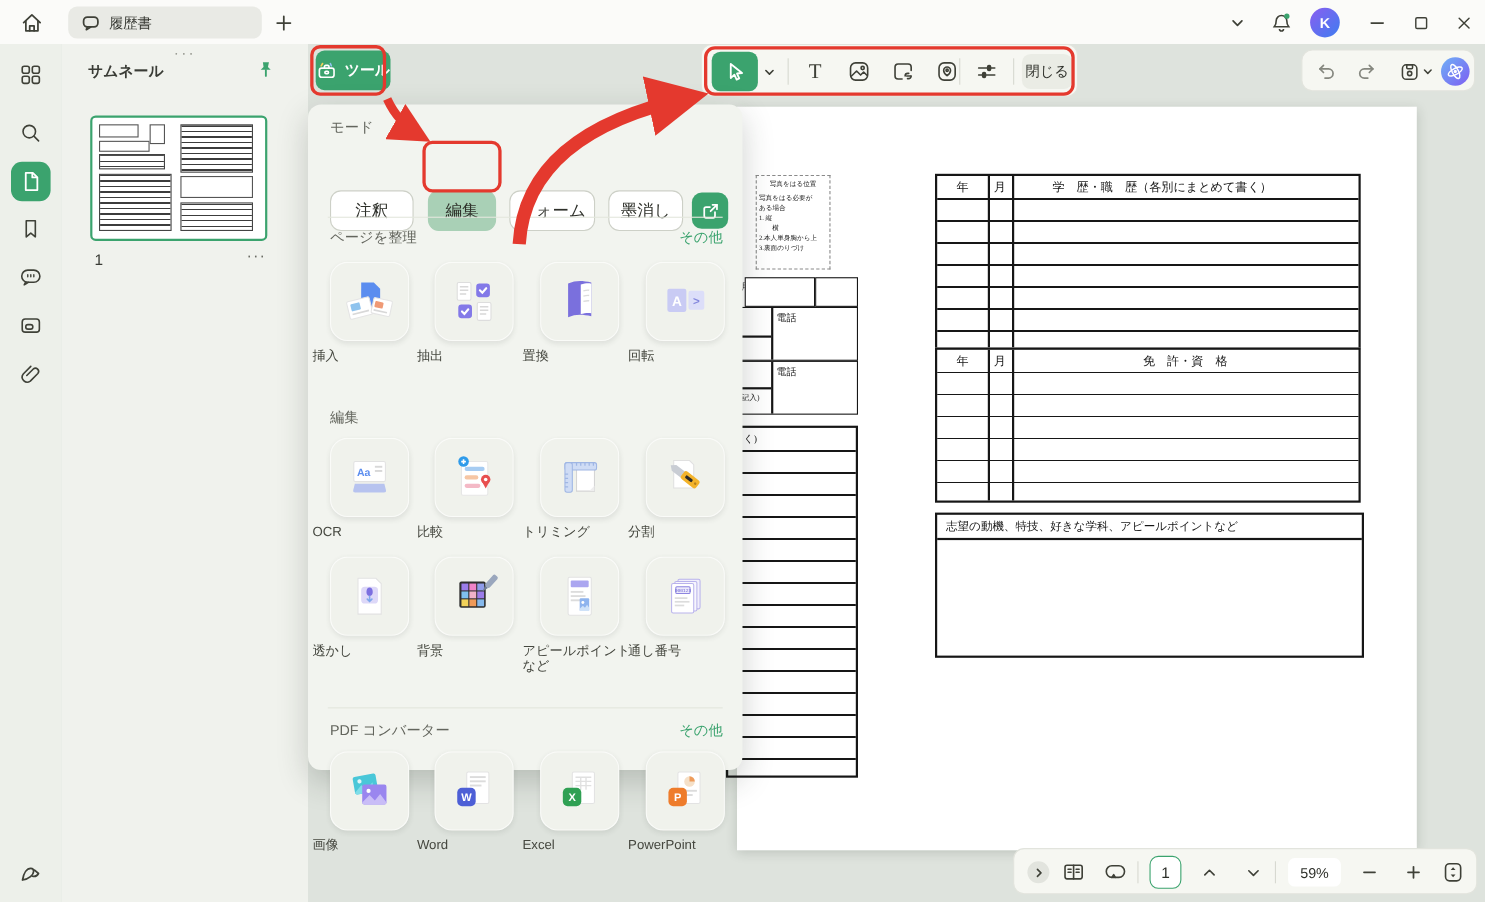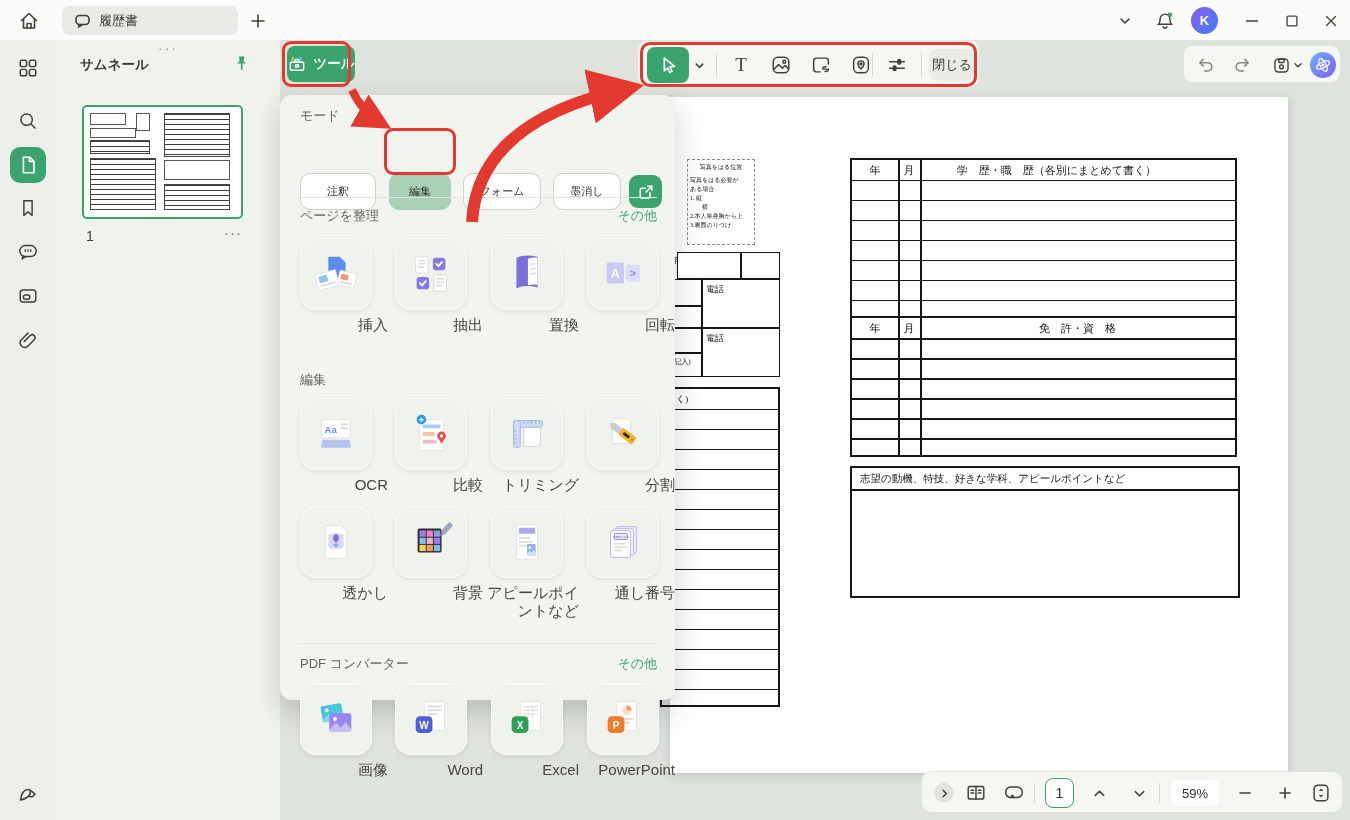--- a/index.html
+++ b/index.html
@@ -57,27 +57,27 @@
 
   
   #tr-group { position:absolute; left:903px; top:5px; width:158px; height:38px; background:#f6f7f2; border:1px solid #e2e4dd; border-radius:10px; }
   .tr-icon { position:absolute; top:7px; width:26px; height:24px; display:flex; align-items:center; justify-content:center; cursor:pointer; }
   #ai-btn { position:absolute; left:126px; top:6px; width:26px; height:26px; border-radius:50%; background:linear-gradient(135deg,#6fb0f6,#7d5ef2); display:flex; align-items:center; justify-content:center; cursor:pointer; }
 
   
   #panel { position:absolute; left:0; top:55px; width:395px; height:605px; background:#f2f4ef; border-radius:12px; box-shadow:0 10px 28px rgba(40,50,40,.22); }
   .sec-label { position:absolute; left:20px; font-size:13px; color:#63655d; }
   .sec-more { position:absolute; right:18px; font-size:13px; color:#3ba36e; cursor:pointer; }
-  .mode-btn { position:absolute; top:78px; height:37px; background:#fff; border:1px solid #cdd0c7; border-radius:10px; font-size:11px; color:#2e302a; display:flex; align-items:center; justify-content:center; cursor:pointer; }
+  .mode-btn { position:absolute; top:78px; height:37px; background:#fff; border:1px solid #cdd0c7; border-radius:10px; font-size:15px; color:#2e302a; display:flex; align-items:center; justify-content:center; cursor:pointer; }
   .mode-btn.active { background:#a9d0b6; border-color:#a9d0b6; }
   #mode-ext { position:absolute; left:349px; top:80px; width:33px; height:33px; background:#3ba36e; border-radius:9px; display:flex; align-items:center; justify-content:center; cursor:pointer; }
   .pdivider { position:absolute; left:18px; width:359px; height:1px; background:#e3e6dd; }
   .tile { position:absolute; width:72px; height:72px; border-radius:16px; background:#f0f2ec; box-shadow:0 2px 5px rgba(60,70,60,.10), inset 0 0 0 1px rgba(255,255,255,.65); display:flex; align-items:center; justify-content:center; cursor:pointer; }
   .tile svg { width:46px; height:46px; }
-  .tile-label { position:absolute; width:104px; text-align:right; font-size:15px; color:#45473f; line-height:1.2; }
+  .tile-label { position:absolute; width:104px; text-align:left; font-size:12px; color:#45473f; line-height:1.2; }
 
   
   #statusbar { position:absolute; left:641px; top:731px; width:422px; height:42px; background:#f6f7f2; border:1px solid #e2e4dd; border-radius:10px; }
   .sb-icon { position:absolute; top:8px; width:28px; height:26px; display:flex; align-items:center; justify-content:center; cursor:pointer; }
   #page-box { position:absolute; left:123px; top:6px; width:29px; height:30px; background:#fff; border:1.5px solid #3ba36e; border-radius:8px; font-size:14px; color:#2e302a; display:flex; align-items:center; justify-content:center; cursor:text; }
   #zoom-pill { position:absolute; left:249px; top:8px; width:48px; height:26px; background:#fff; border-radius:6px; font-size:13px; color:#2e302a; display:flex; align-items:center; justify-content:center; cursor:pointer; }
   .sb-div { position:absolute; top:11px; width:1px; height:20px; background:#d7d9d1; }
 
   
   .red-ring { position:absolute; border:3px solid #e4392e; border-radius:9px; z-index:60; pointer-events:none; }

